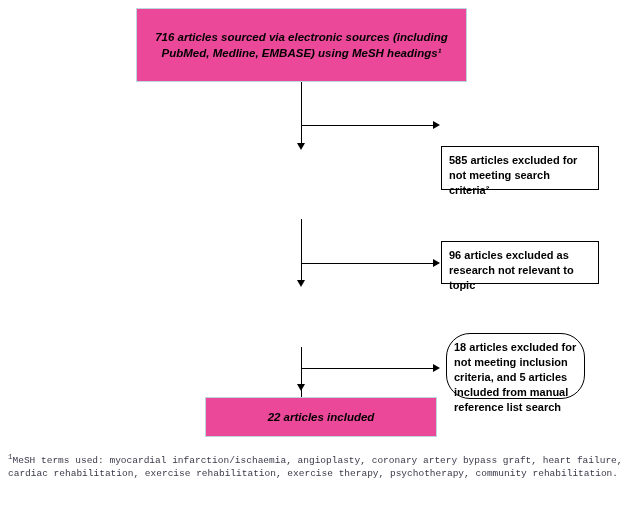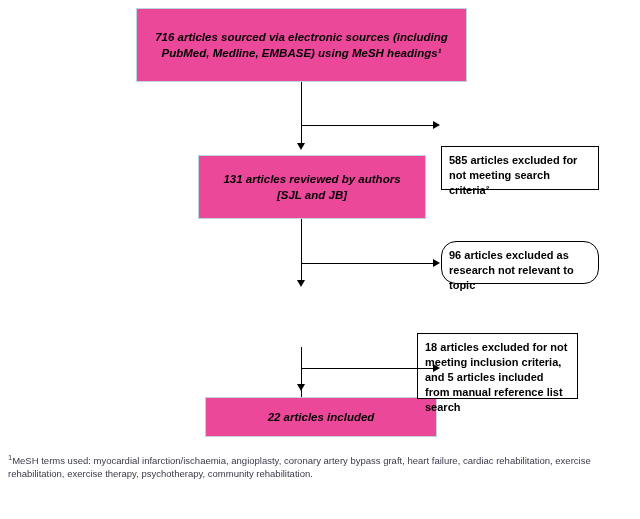--- a/index.html
+++ b/index.html
@@ -64,22 +64,22 @@
     white-space: pre-line;
   }
 
   
   #box-sourced   { left: 136px; top: 8px;   width: 331px; height: 74px; }
   #box-reviewed  { left: 198px; top: 155px; width: 228px; height: 64px; }
   #box-fulltext  { left: 198px; top: 291px; width: 228px; height: 56px; }
   #box-included  { left: 205px; top: 397px; width: 232px; height: 40px; }
 
   #box-excl-1    { left: 441px; top: 111px; width: 158px; height: 44px; margin-top: 35px; }
-  #box-excl-2    { left: 441px; top: 241px; width: 158px; height: 43px; border-radius: 15px; }
-  #box-excl-3    { left: 417px; top: 333px; width: 161px; height: 66px; }
+  #box-excl-2    { left: 441px; top: 241px; width: 158px; height: 43px; }
+  #box-excl-3    { left: 446px; top: 333px; width: 139px; height: 66px; border-radius: 24px; }
 
   
   .vline {
     position: absolute;
     width: 1px;
     background: #000000;
   }
   .hline {
     position: absolute;
     height: 1px;
@@ -126,40 +126,37 @@
     left: 8px;
     top: 455px;
     width: 624px;
     font-size: 9.5px;
     line-height: 12.5px;
     color: #3a3a4a;
   }
   #footnotes .fn {
     margin: 0 0 1px 0;
     white-space: normal;
+    font-family: Liberation Mono, monospace;
   }
   #footnotes sup {
     font-size: 7.5px;
     vertical-align: super;
     line-height: 0;
   }
 </style>
 </head>
 <body>
 
 <div id="canvas">
 
   <div class="main-box" id="box-sourced">
     <span class="txt">716 articles sourced via electronic sources (including PubMed, Medline, EMBASE) using MeSH headings¹</span>
   </div>
 
-  <div class="main-box" id="box-reviewed">
-    <span class="txt">131 articles  reviewed by authors
-[SJL and JB]</span>
-  </div>
 
 
   <div class="main-box" id="box-included">
     <span class="txt">22 articles included</span>
   </div>
 
   <div class="side-box" id="box-excl-1">
     <span class="txt">585 articles excluded for not meeting search criteria²</span>
   </div>
 

